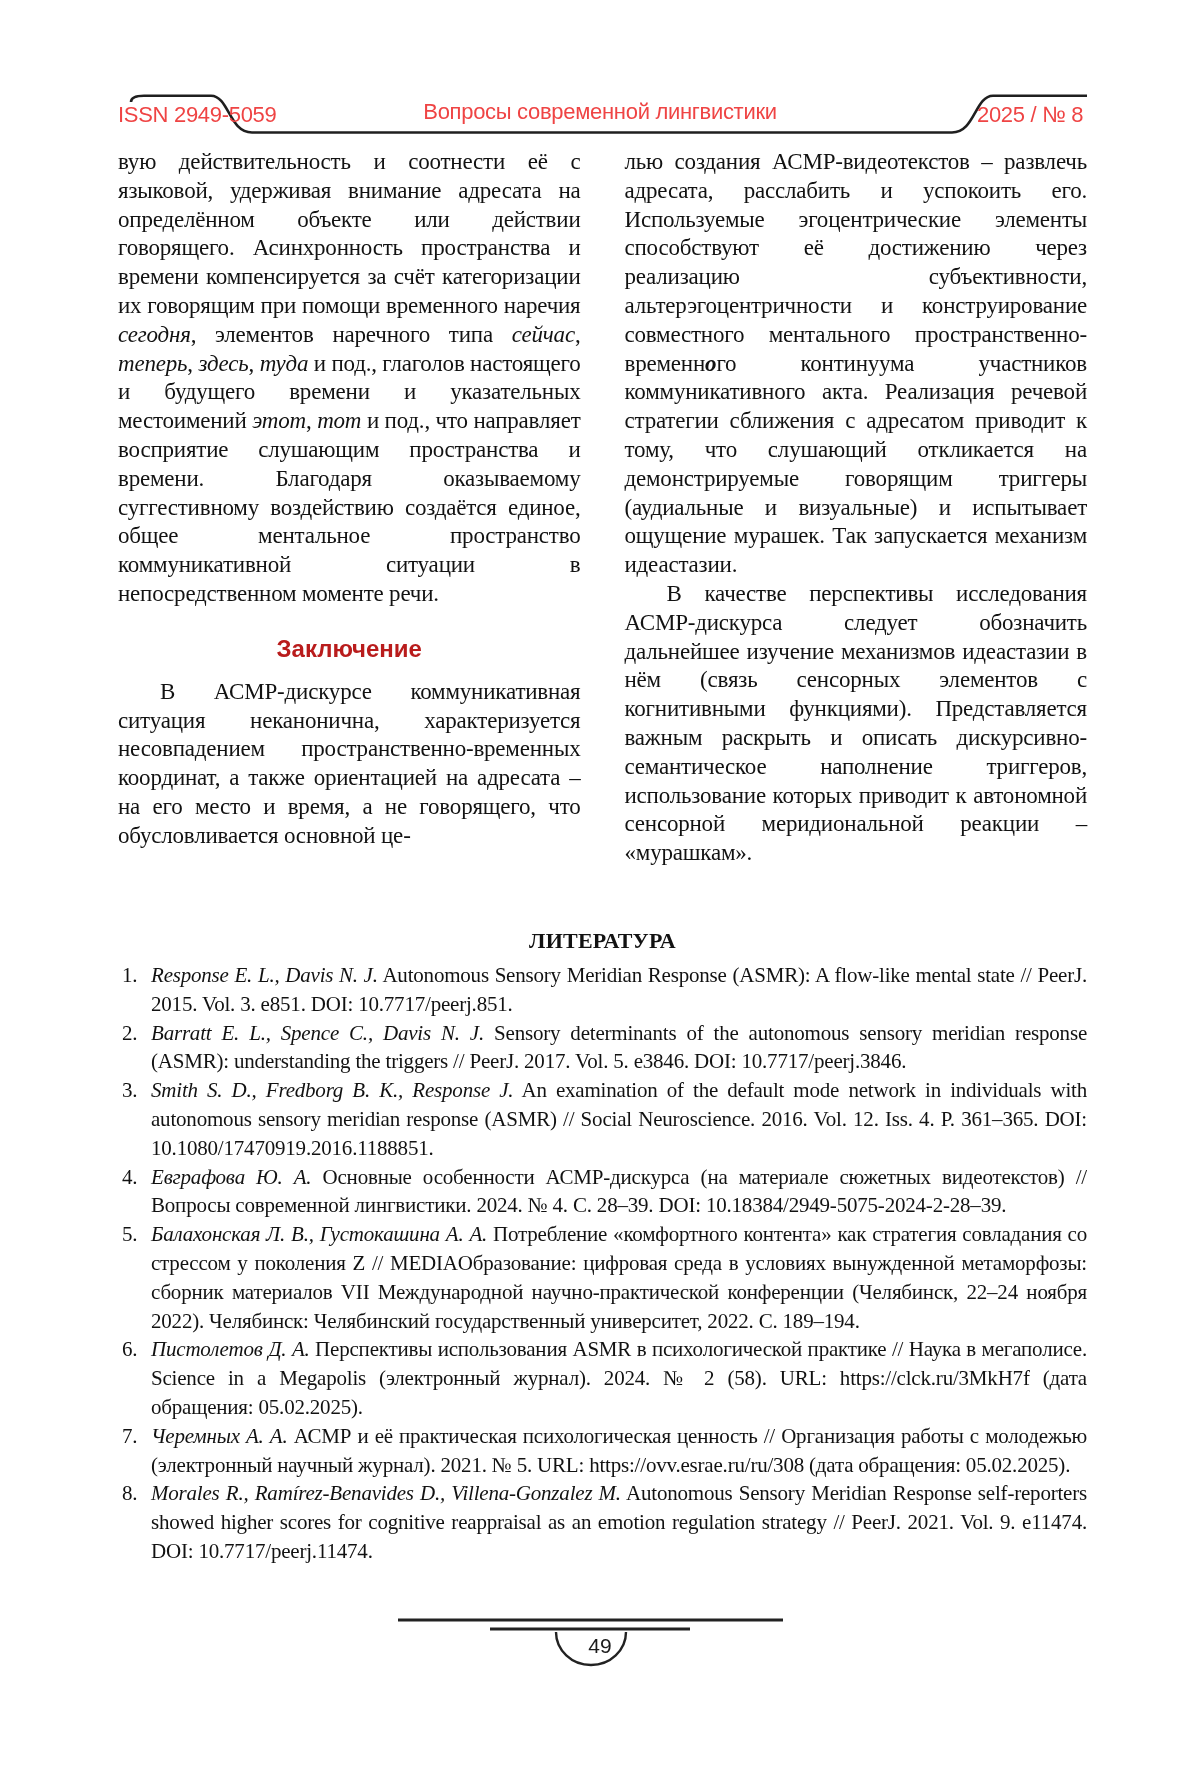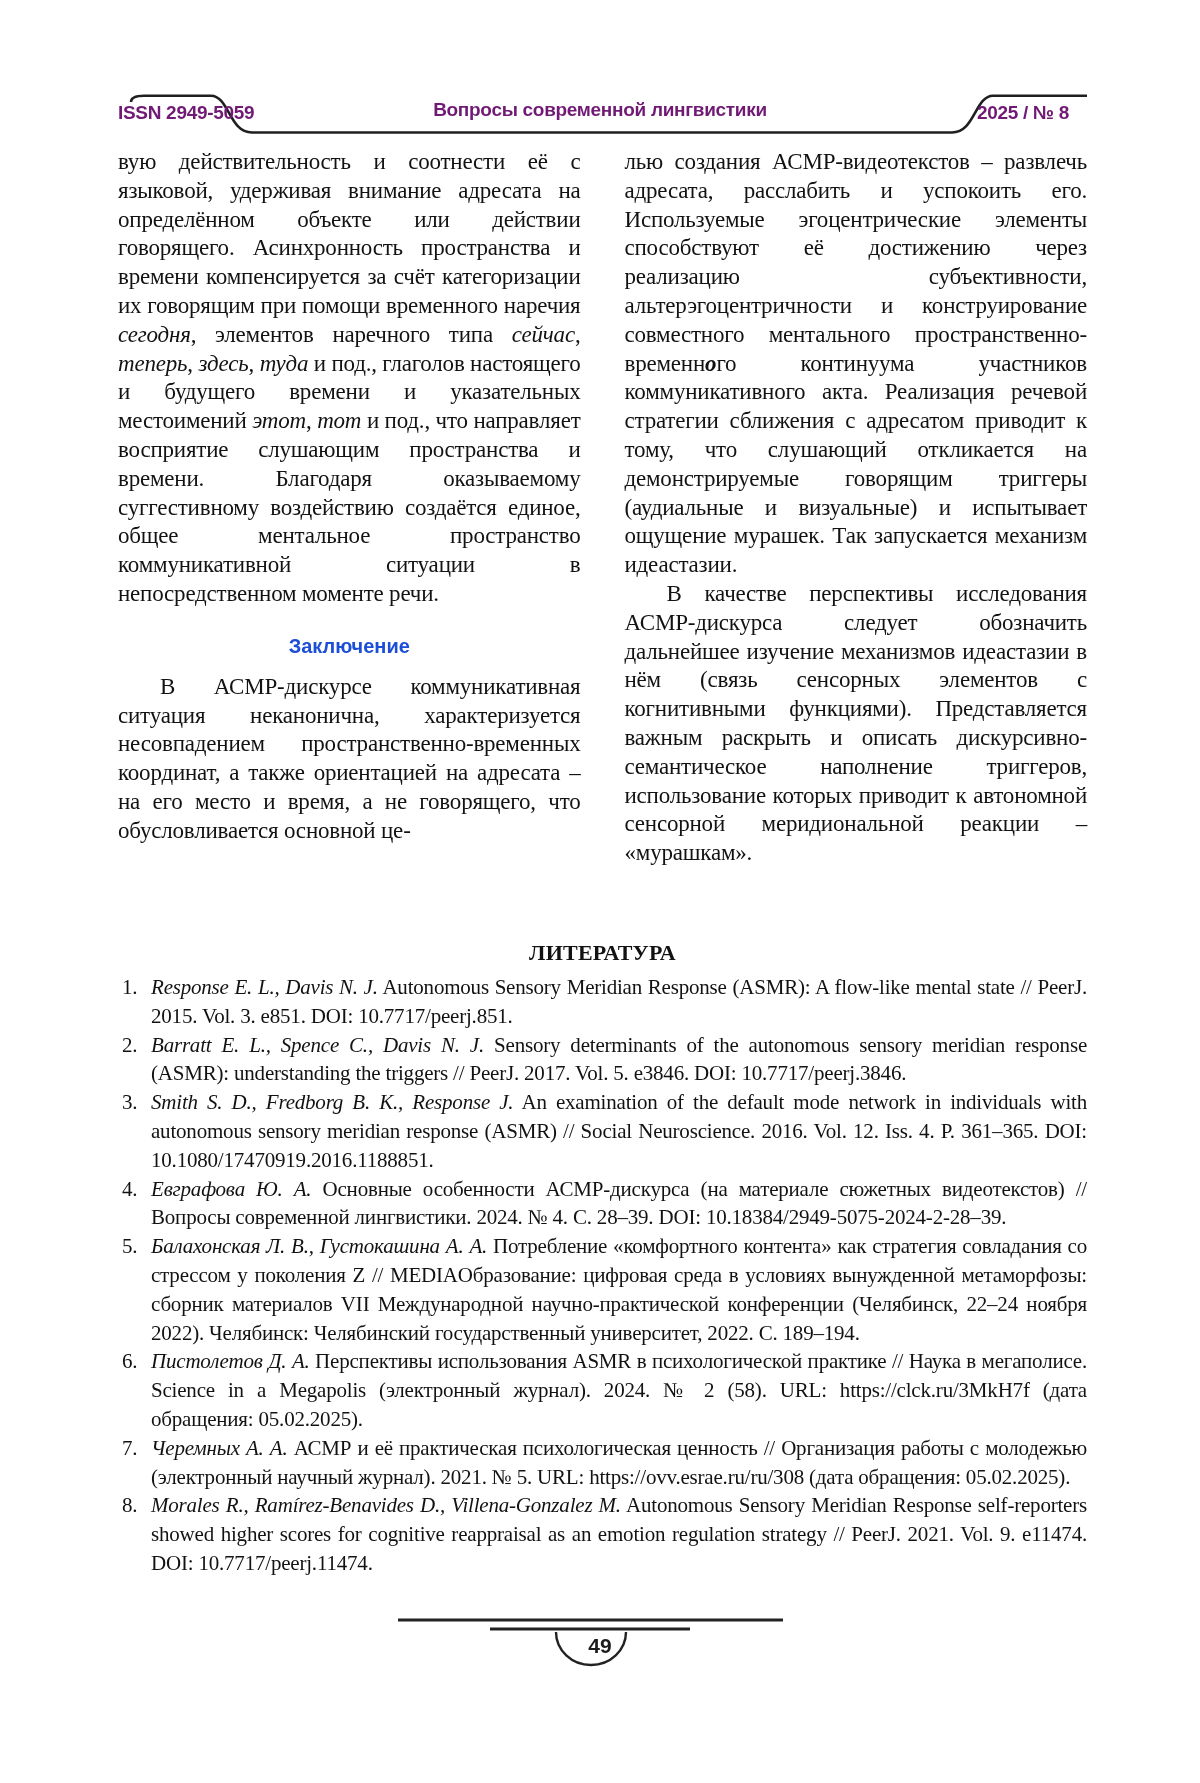--- a/index.html
+++ b/index.html
@@ -11,24 +11,24 @@
     font-family:"Liberation Serif","DejaVu Serif",serif;
     color:#121212;
     overflow:hidden;
   }
   
   .page-header{position:absolute;top:0;left:0;width:1200px;height:140px;}
   .header-rule{position:absolute;top:0;left:0;}
   .hdr-text{
     position:absolute;
     font-family:"Liberation Sans","DejaVu Sans",sans-serif;
-    font-weight:bold;
-    font-size:19px;
+    font-weight:normal;
+    font-size:22px;
     letter-spacing:-0.3px;
-    color:#701a75;
+    color:#ef4444;
     white-space:nowrap;
   }
   .issn{left:118px;top:102px;}
   .journal-title{left:0;right:0;top:99px;text-align:center;}
   .issue{left:977px;top:102px;}
   
   .columns{
     display:flex;
     gap:44px;
     padding:148px 113px 0 118px;
@@ -44,25 +44,25 @@
     letter-spacing:-0.2px;
   }
   .indent{text-indent:42px;}
   .it{font-style:italic;}
   .bit{font-style:italic;font-weight:bold;}
   .section-heading{
     margin:26px 0 15px 0;
     text-align:center;
     font-family:"Liberation Sans","DejaVu Sans",sans-serif;
     font-weight:bold;
-    font-size:20px;
-    color:#1d4ed8;
+    font-size:24px;
+    color:#b91c1c;
   }
   
-  .references{padding:0 113px 0 118px;margin-top:34px;}
+  .references{padding:0 113px 0 118px;margin-top:22px;}
   .ref-heading{
     margin:0 0 7px 0;
     text-align:center;
     font-size:22px;
     font-weight:bold;
     letter-spacing:0.2px;
   }
   .ref-list{margin:0;padding:0;list-style:none;}
   .ref-item{
     position:relative;
@@ -73,21 +73,21 @@
     letter-spacing:-0.2px;
   }
   .ref-num{position:absolute;left:4px;top:0;}
   
   .page-footer{position:absolute;left:0;top:1612px;width:1200px;height:80px;}
   .footer-rule{position:absolute;left:0;top:0;}
   .page-num{
     position:absolute;left:0;right:0;top:22px;
     text-align:center;
     font-family:"Liberation Sans","DejaVu Sans",sans-serif;
-    font-weight:bold;
+    font-weight:normal;
     font-size:21px;
     color:#1c1c1c;
   }
 </style>
 </head>
 <body>
 
 <div class="page">
 
   <header class="page-header">

